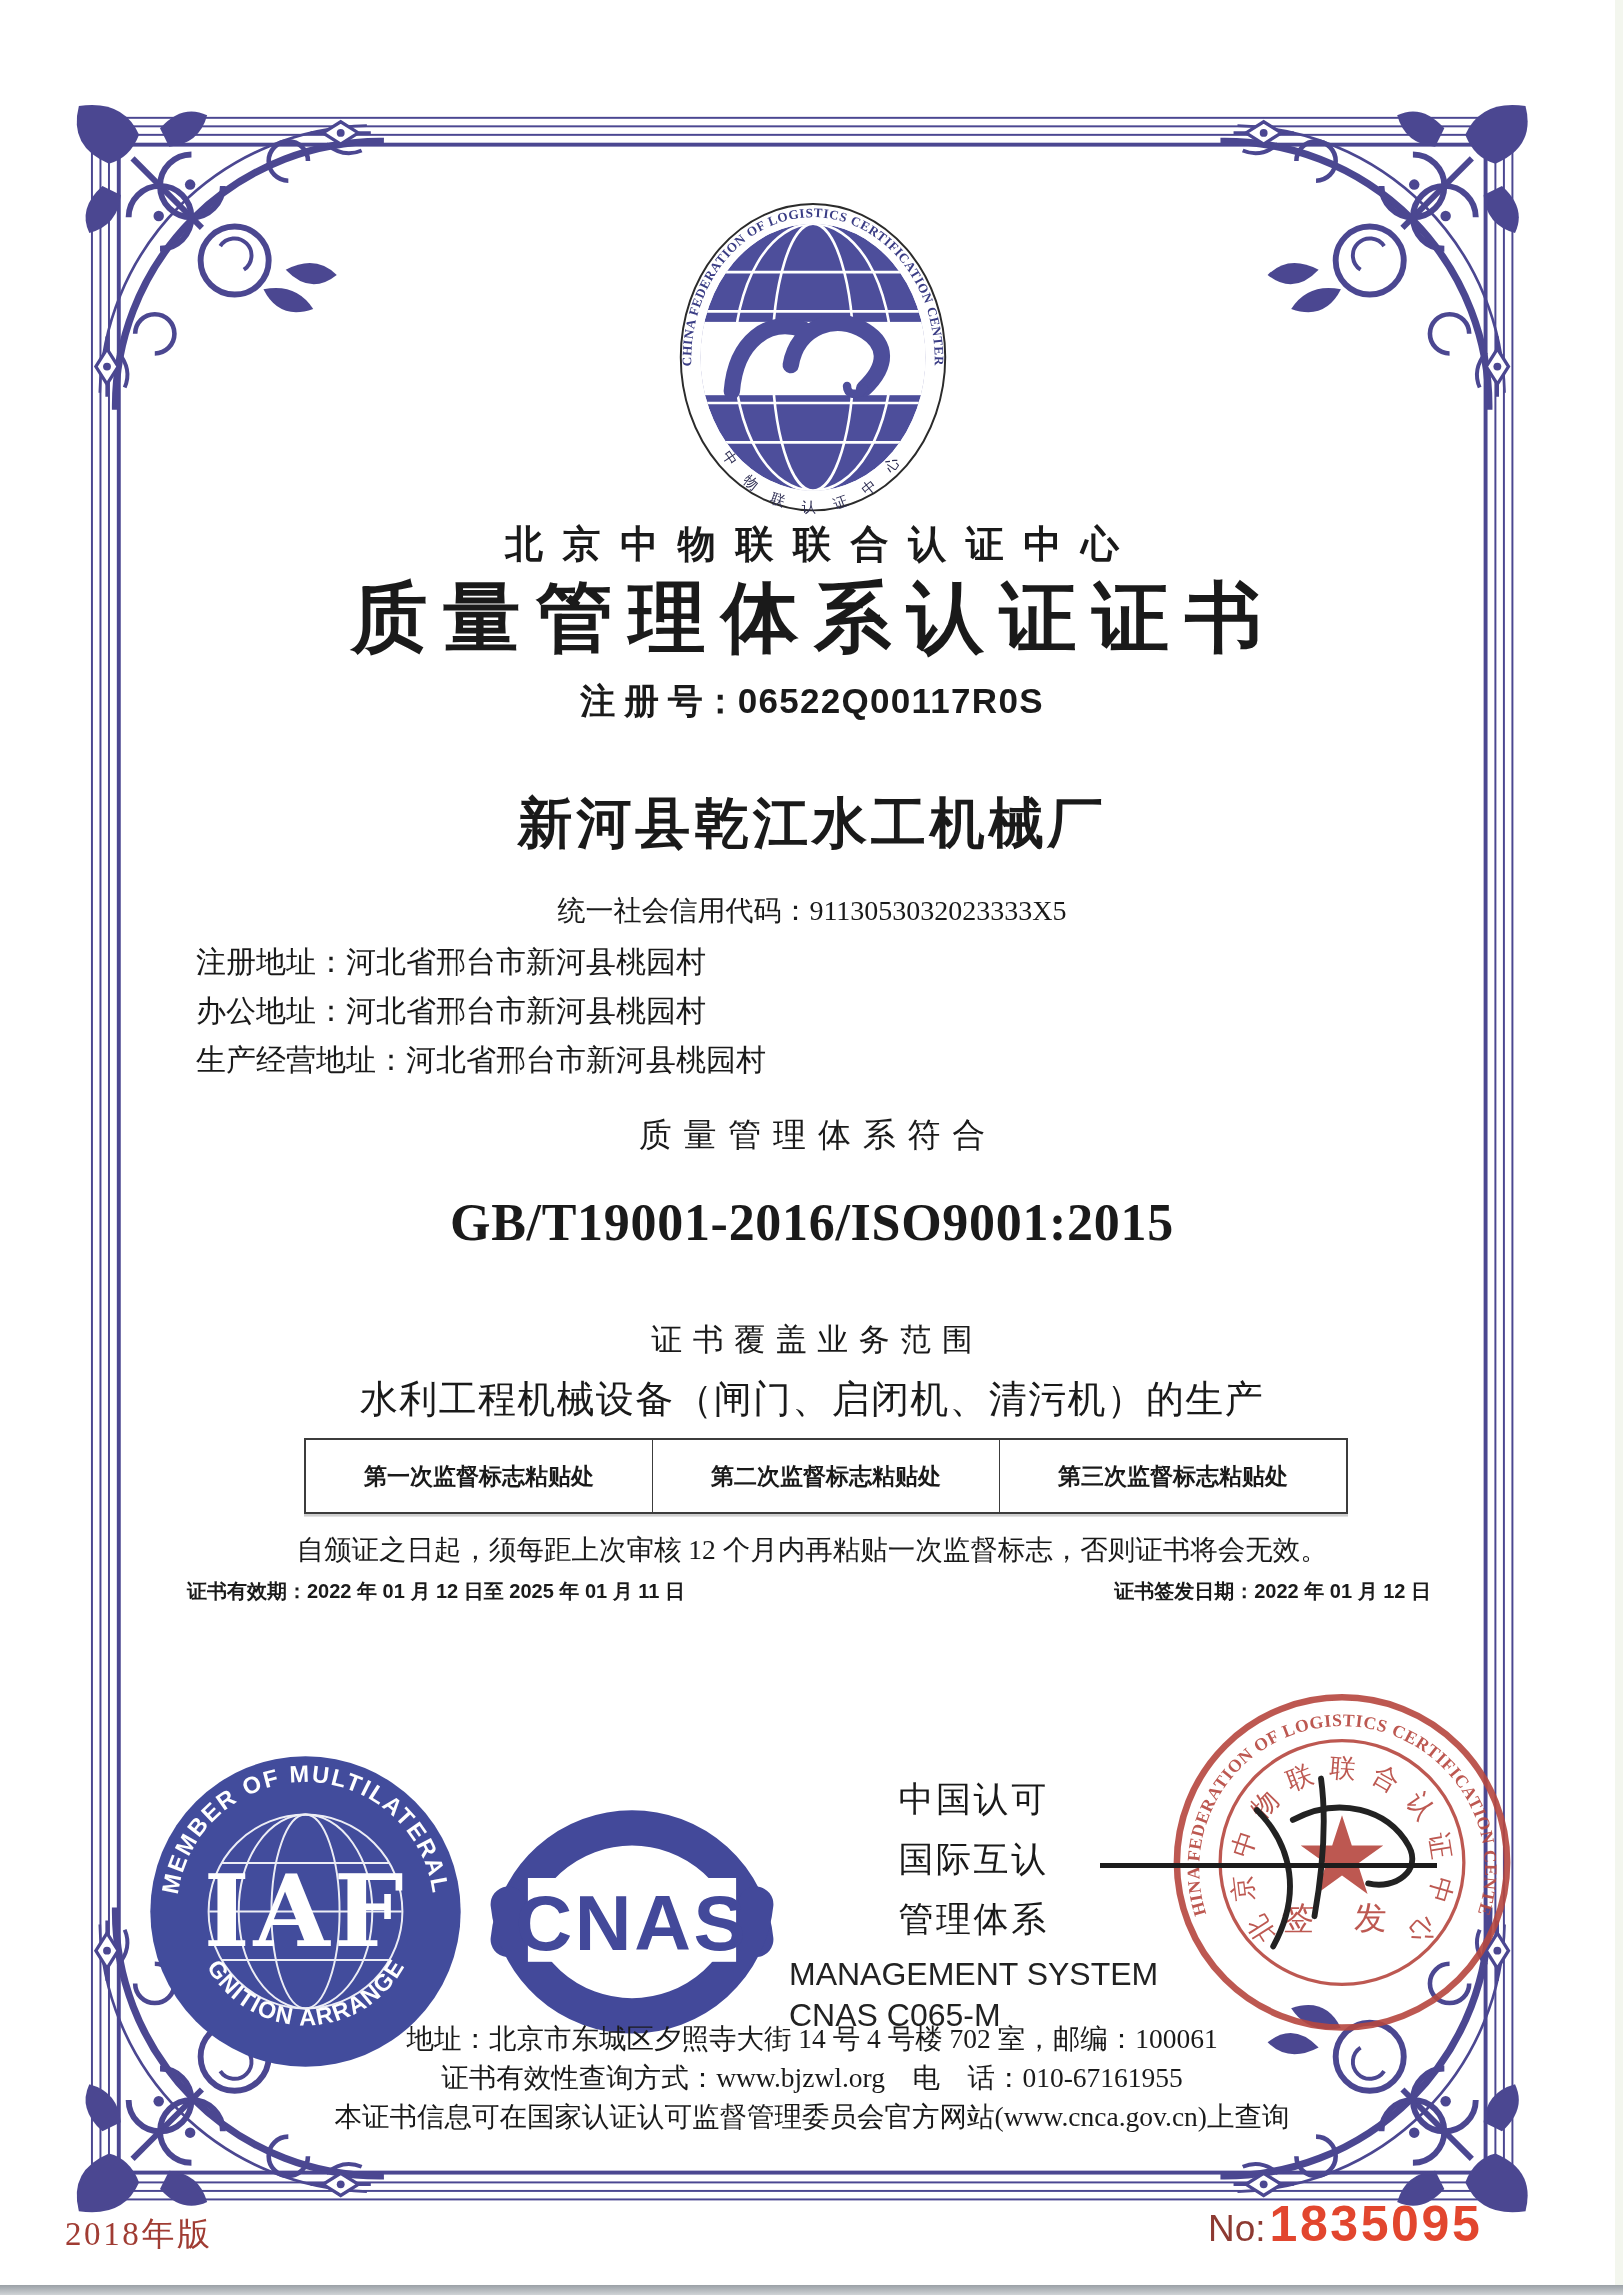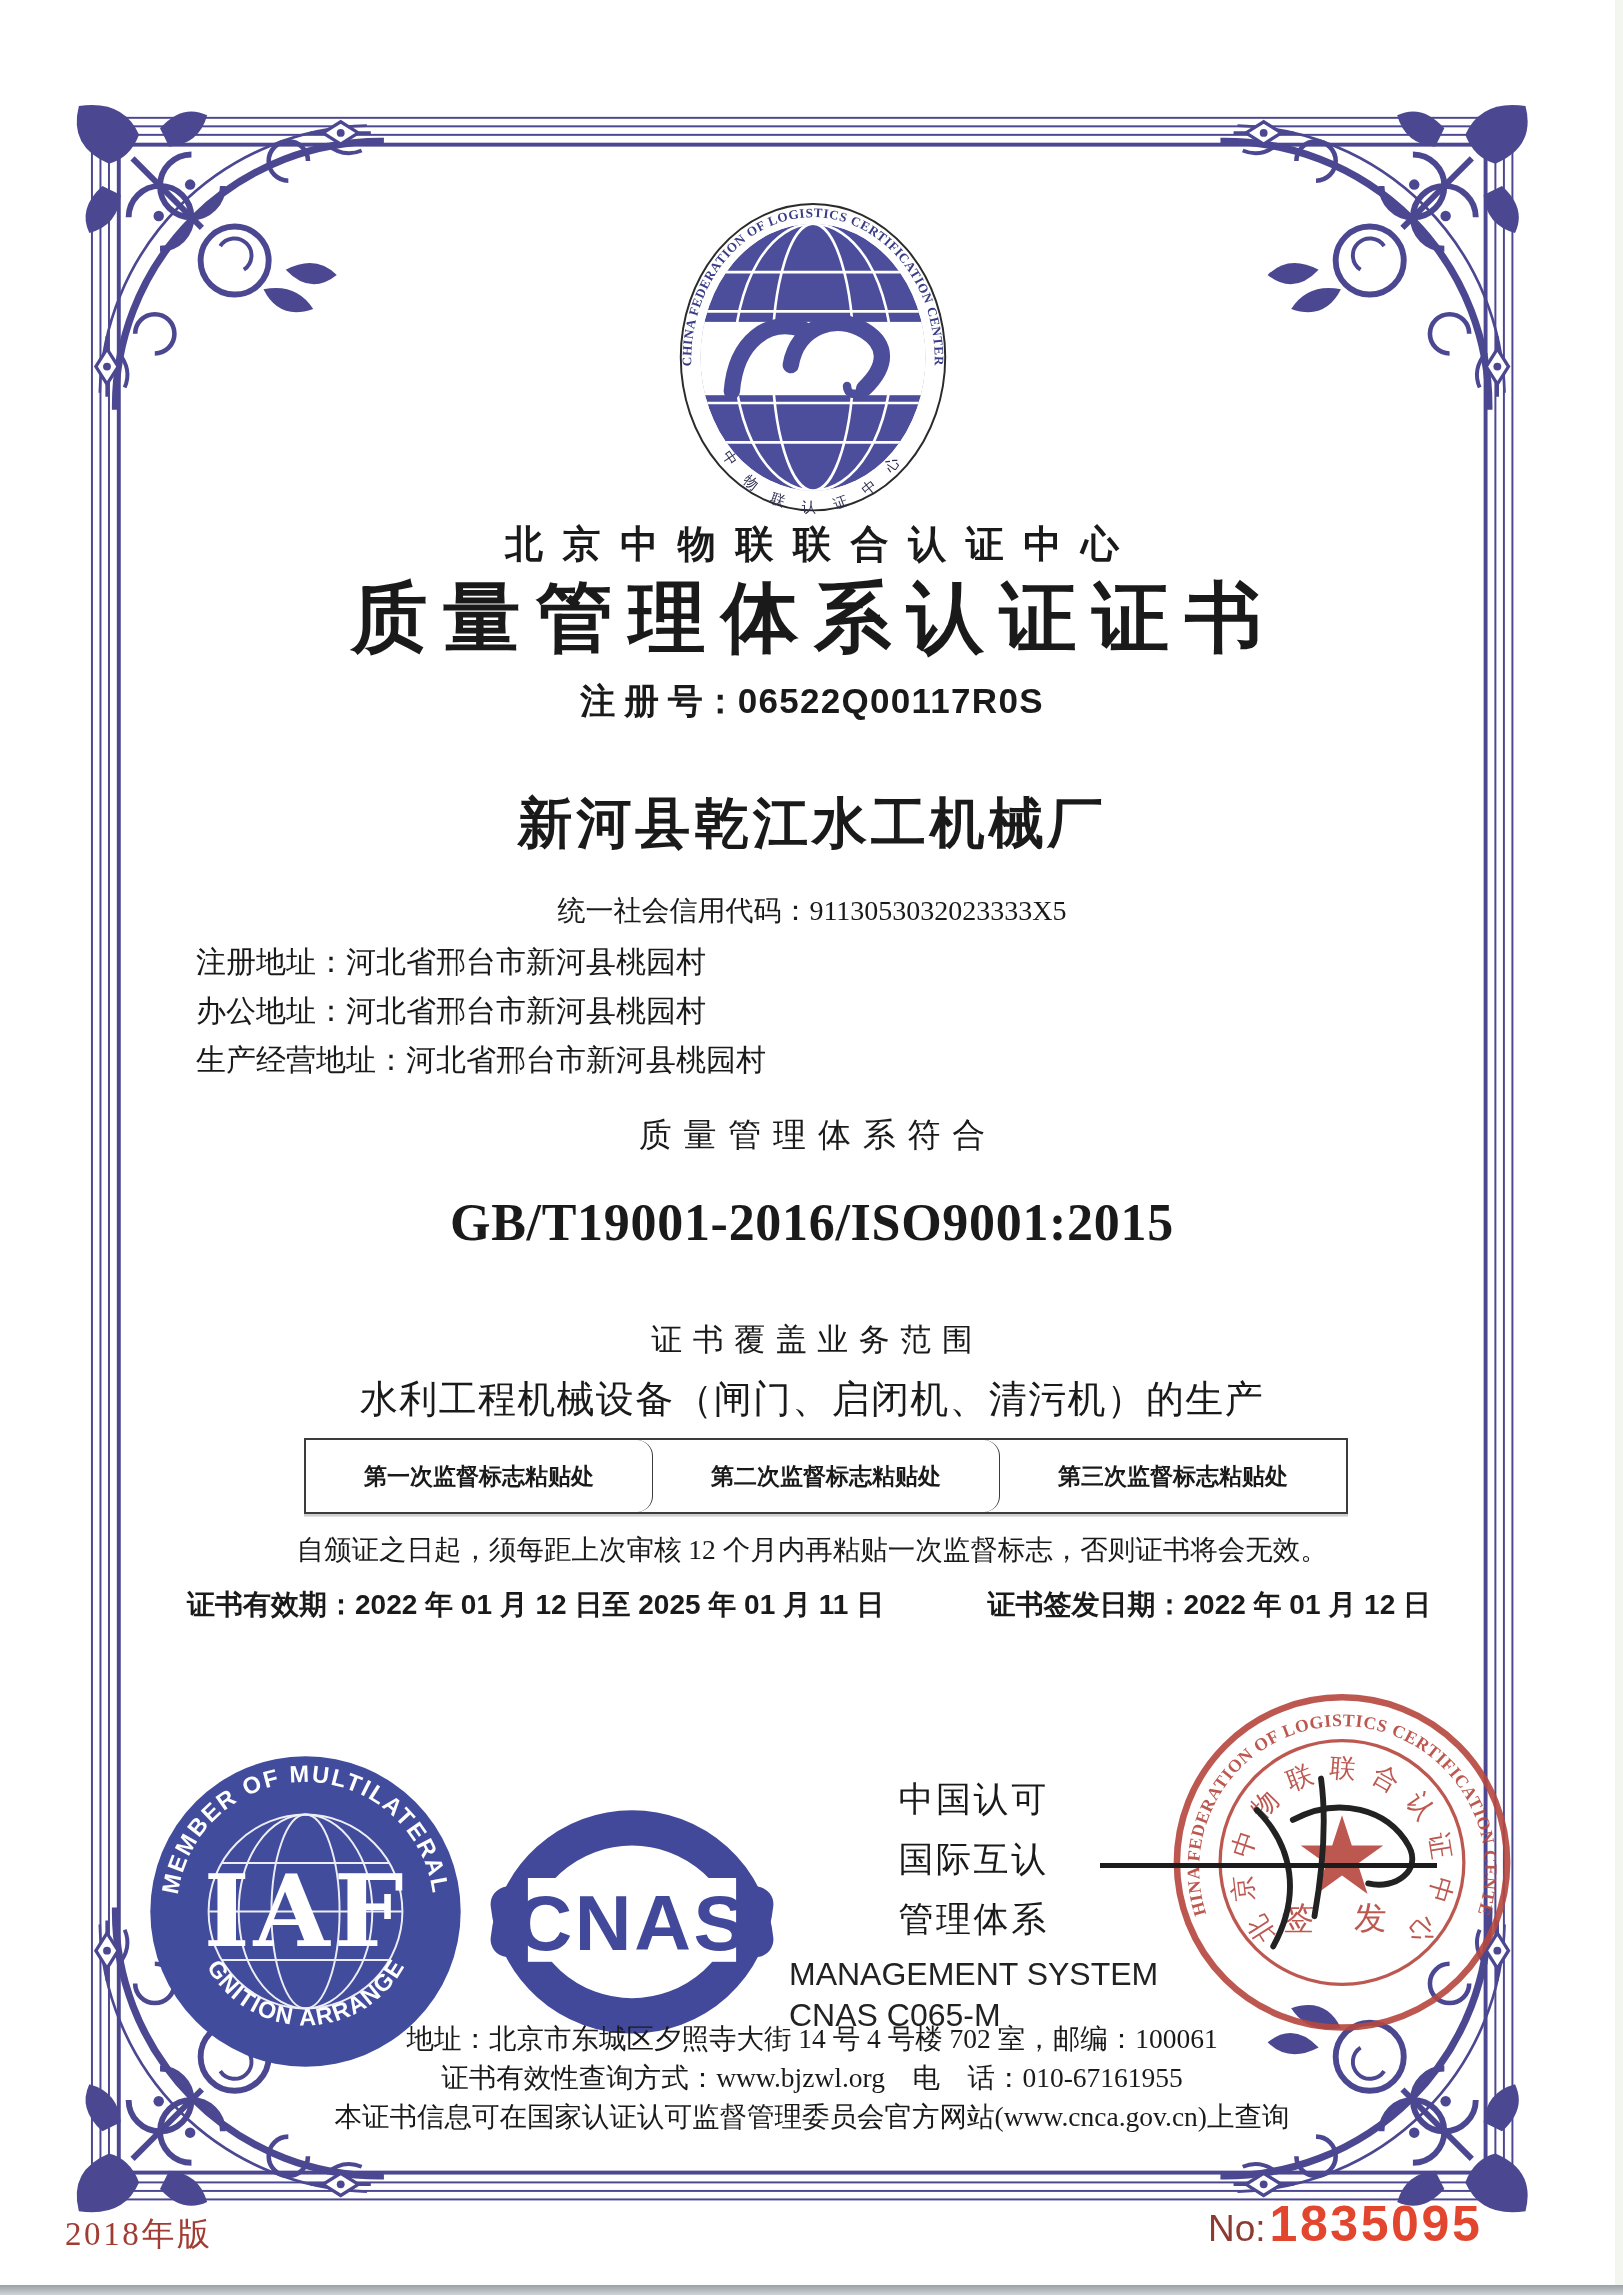--- a/index.html
+++ b/index.html
@@ -15,24 +15,24 @@
   .reg-line .no{font-family:"Liberation Sans",sans-serif;letter-spacing:1.3px;}
   .company{top:787px;font-size:55px;font-weight:bold;letter-spacing:3.9px;}
   .credit{top:892px;font-size:28px;}
   .addr{left:196px;font-size:30px;}
   .a1{top:942px;} .a2{top:991px;} .a3{top:1040px;}
   .conform{top:1113px;font-size:33px;letter-spacing:11.8px;padding-left:11.8px;}
   .standard{top:1193px;font-size:52px;font-weight:bold;font-family:"Liberation Serif",serif;letter-spacing:0.7px;}
   .scope-h{top:1319px;font-size:31px;letter-spacing:10.5px;padding-left:10.5px;}
   .scope{top:1374px;font-size:38px;letter-spacing:1.3px;}
   .sup-table{left:304px;top:1438px;width:1040px;height:72px;display:flex;border:2px solid #3c3c3c;background:#fff;box-shadow:0 2.6px 0 rgba(60,60,60,.25);}
-  .sup-cell{flex:1;display:flex;align-items:center;justify-content:center;font-size:23px;font-weight:bold;border-right:1.3px solid #3c3c3c;border-radius:16px;}
+  .sup-cell{flex:1;display:flex;align-items:center;justify-content:center;font-size:23px;font-weight:bold;border-right:1.3px solid #3c3c3c;}
   .sup-cell:last-child{border-right:none;}
   .note{top:1532px;font-size:27.5px;}
-  .valrow{left:187px;right:193px;top:1578px;display:flex;justify-content:space-between;font-size:28px;font-weight:bold;font-family:"Liberation Sans",sans-serif;margin-top:8px;}
+  .valrow{left:187px;right:193px;top:1578px;display:flex;justify-content:space-between;font-size:20px;font-weight:bold;font-family:"Liberation Sans",sans-serif;}
   .acc-text{left:789px;top:1776px;}
   .acc-cn{font-size:35px;margin-bottom:13px;letter-spacing:2.6px;text-align:center;}
   .acc-en{font-family:"Liberation Sans",sans-serif;font-size:32px;color:#222;margin-top:3.9px;}
   .f-line{font-size:27.5px;}
   .f1{top:2021px;} .f2{top:2060px;} .f3{top:2099px;}
   .edition{left:65px;top:2212px;font-size:33px;color:#a03c33;letter-spacing:2.6px;}
   .serial{left:1208px;top:2195px;display:flex;align-items:baseline;}
   .serial .lab{font-size:37px;color:#8d3a32;font-family:"Liberation Sans",sans-serif;}
   .serial .num{font-size:50px;font-weight:bold;color:#e2462e;font-family:"Liberation Sans",sans-serif;letter-spacing:2.6px;margin-left:3.9px;}
   .sig-line{left:1100px;top:1863px;width:337px;height:4.6px;background:#1c1c1c;}

